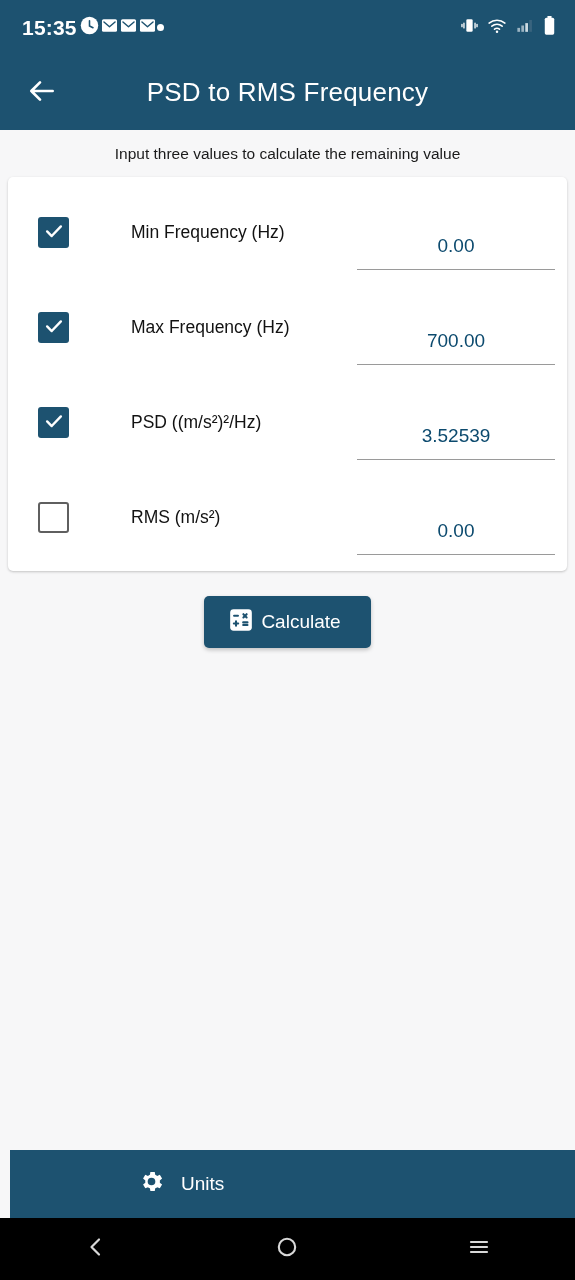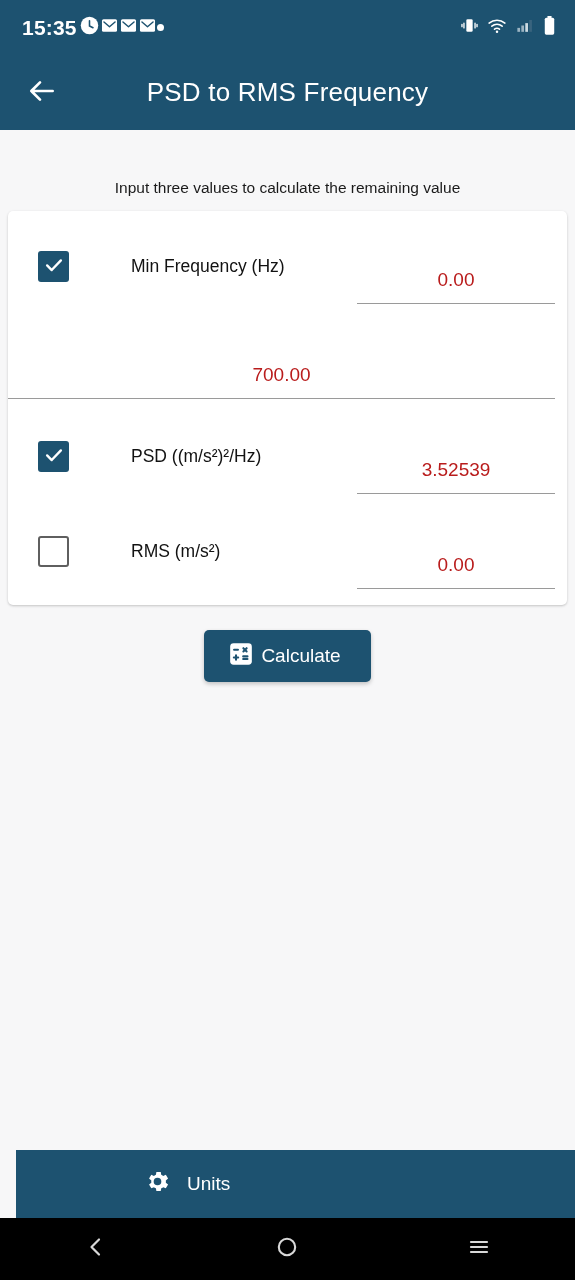--- a/index.html
+++ b/index.html
@@ -80,21 +80,20 @@
     background: #f7f7f8;
     height: 980px;
     position: relative;
   }
 
   .subtitle {
     text-align: center;
     font-size: 15.5px;
     color: #1b1b1b;
     padding: 15px 0 14px;
-    margin-top: 34px;
   }
 
   .card {
     margin: 0 8px;
     background: #ffffff;
     border-radius: 5px;
     box-shadow: 0 1px 3px rgba(0,0,0,0.14), 0 1px 2px rgba(0,0,0,0.08);
     padding: 8px 0 6px;
   }
 
@@ -144,21 +143,21 @@
     position: relative;
     height: 95px;
     display: flex;
     flex-direction: column;
     justify-content: flex-end;
     padding-bottom: 10px;
   }
   .field-value {
     text-align: center;
     font-size: 19px;
-    color: #b91c1c;
+    color: #0c4a6e;
     padding-bottom: 12px;
     cursor: text;
   }
   .field-underline {
     height: 1px;
     background: #9a9a9a;
     width: 100%;
   }
 
   
@@ -177,21 +176,21 @@
     gap: 7px;
     color: #ffffff;
     font-size: 19px;
     cursor: pointer;
     box-shadow: 0 2px 4px rgba(0,0,0,0.22);
   }
 
   
   .bottom-bar {
     position: absolute;
-    left: 16px; right: 0;
+    left: 10px; right: 0;
     top: 1150px;
     height: 68px;
     background: #1d5270;
     display: flex;
     align-items: center;
   }
   .bottom-action {
     display: flex;
     align-items: center;
     gap: 16px;
@@ -307,20 +306,30 @@
         </div>
         <div class="row-label">Min Frequency (Hz)</div>
       </div>
       <div class="field">
         <div class="field-value">0.00</div>
         <div class="field-underline"></div>
       </div>
     </div>
 
     <div class="row">
+      <div class="row-left">
+        <div class="checkbox checked">
+          <span class="check-mark">
+            <svg width="22" height="22" viewBox="0 0 24 24">
+                <path d="M4.5 12.5l5 5 10-10.5" stroke="#fff" stroke-width="2.6" fill="none" stroke-linecap="round" stroke-linejoin="round"></path>
+              </svg>
+          </span>
+        </div>
+        <div class="row-label">Max Frequency (Hz)</div>
+      </div>
       <div class="field">
         <div class="field-value">700.00</div>
         <div class="field-underline"></div>
       </div>
     </div>
 
     <div class="row">
       <div class="row-left">
         <div class="checkbox checked">
           <span class="check-mark">

